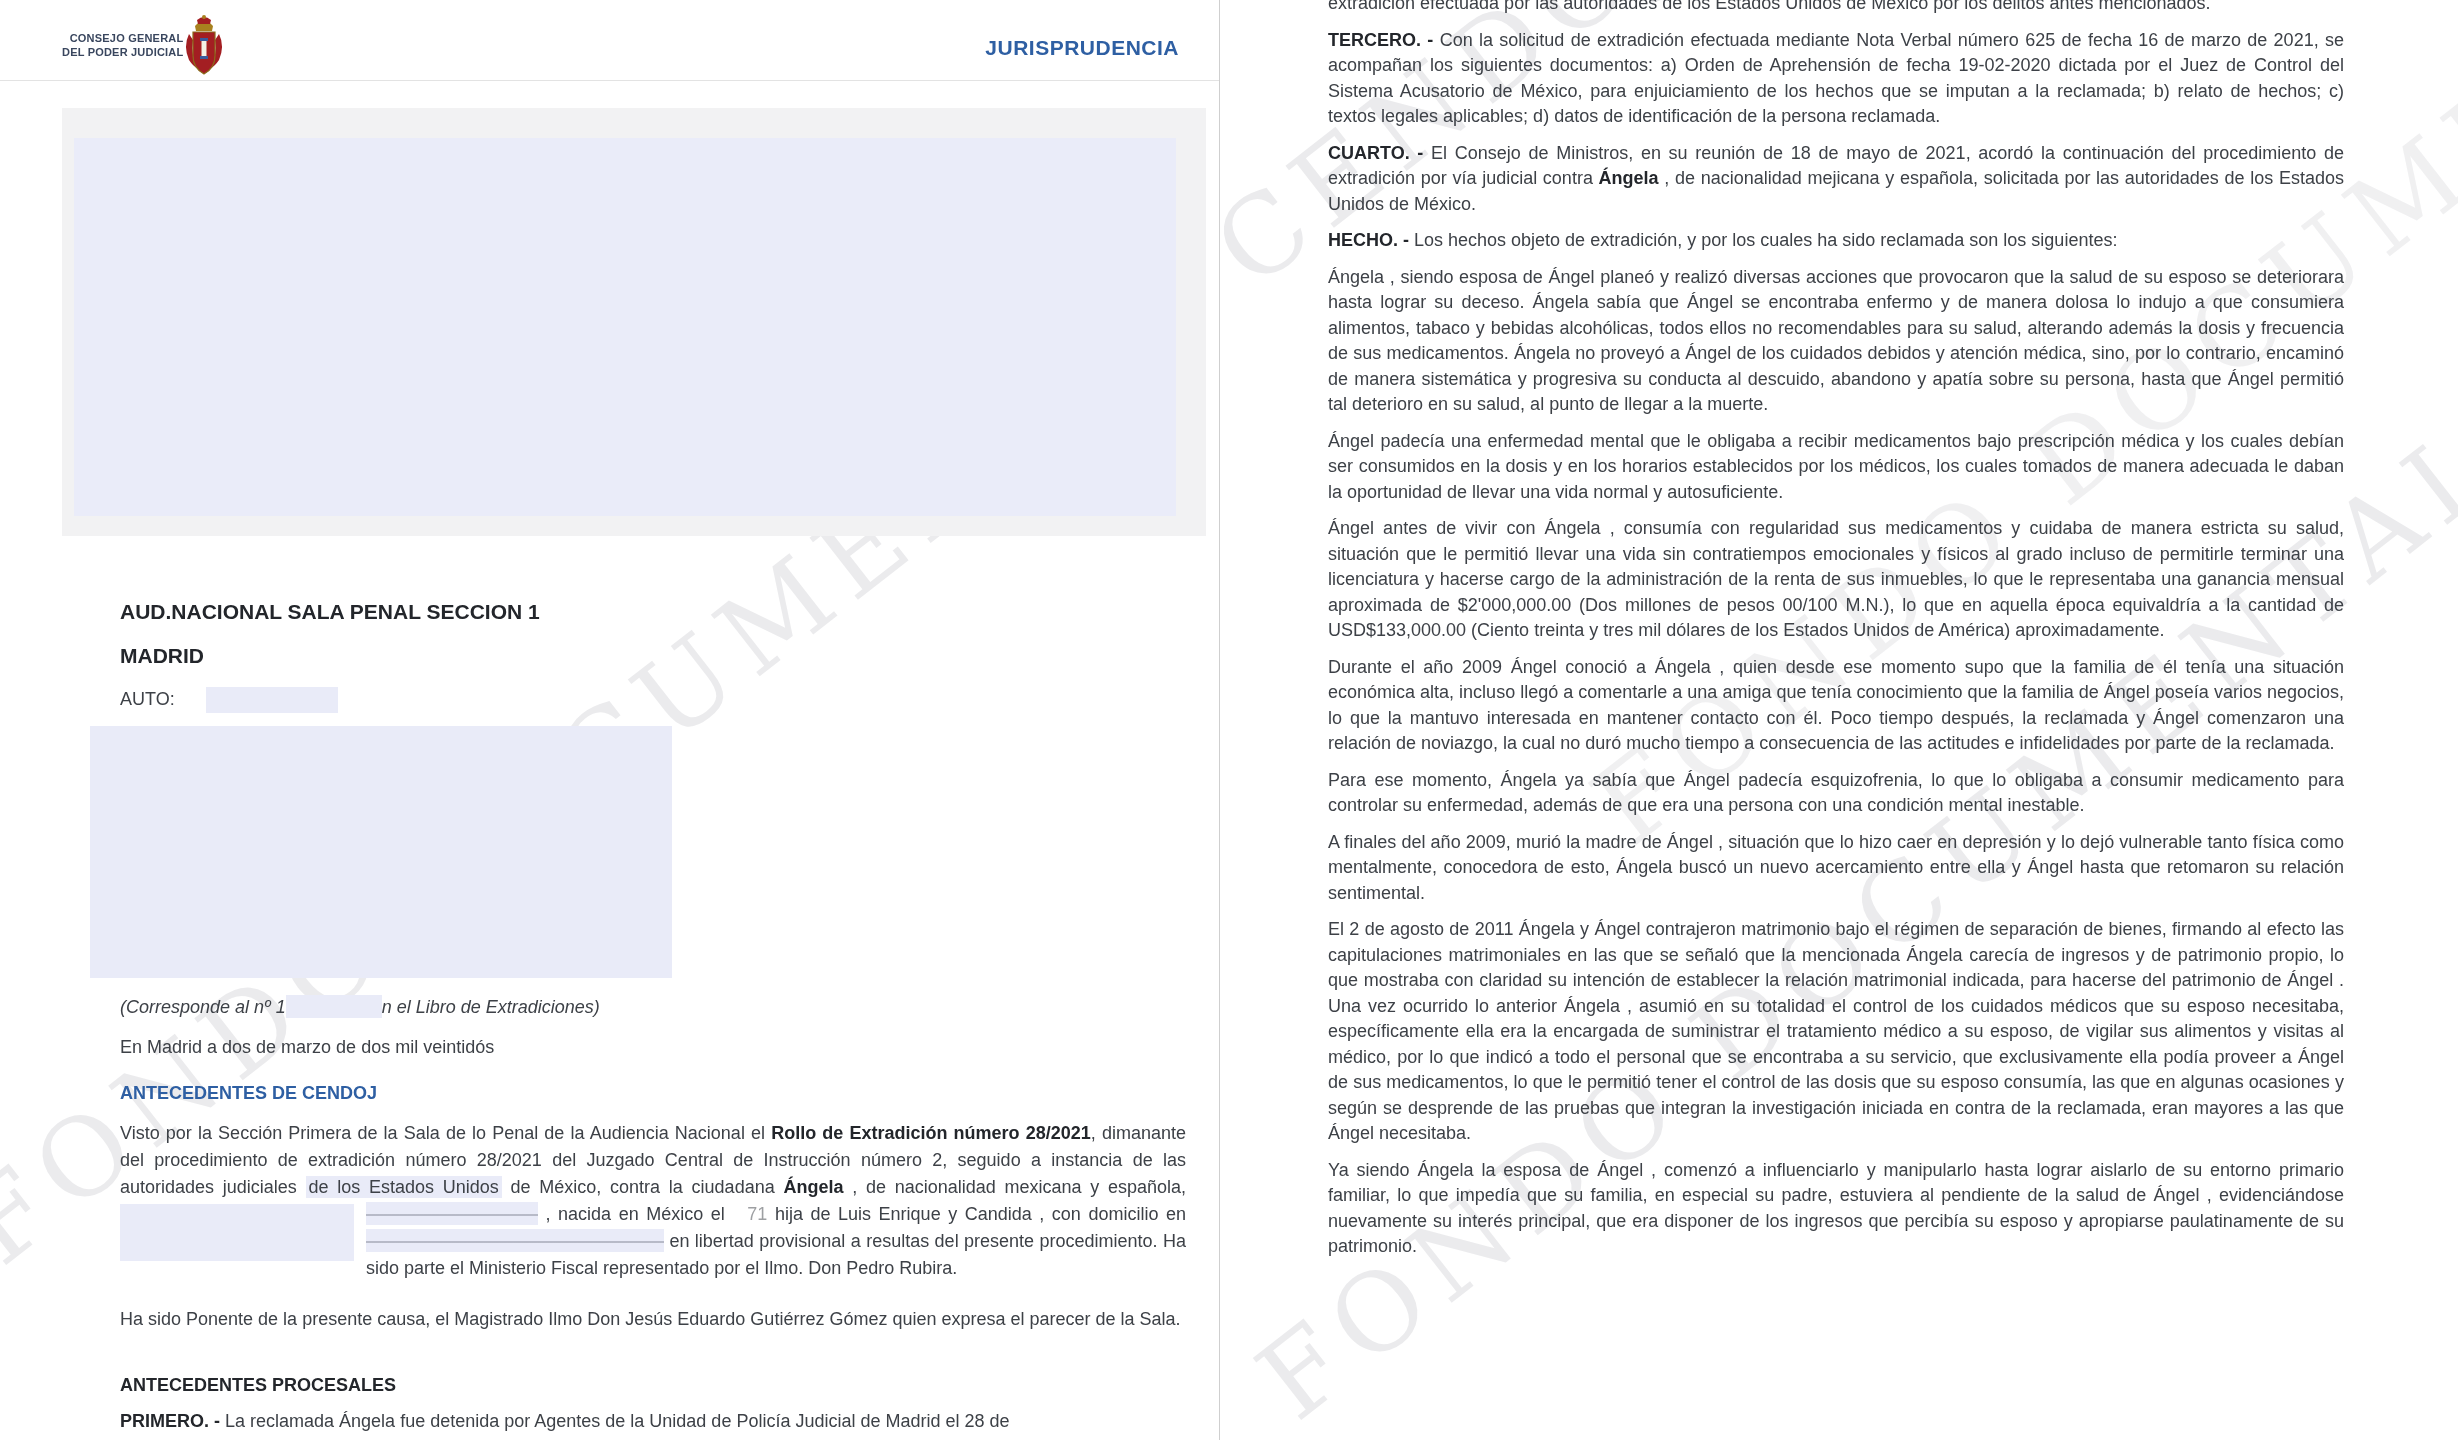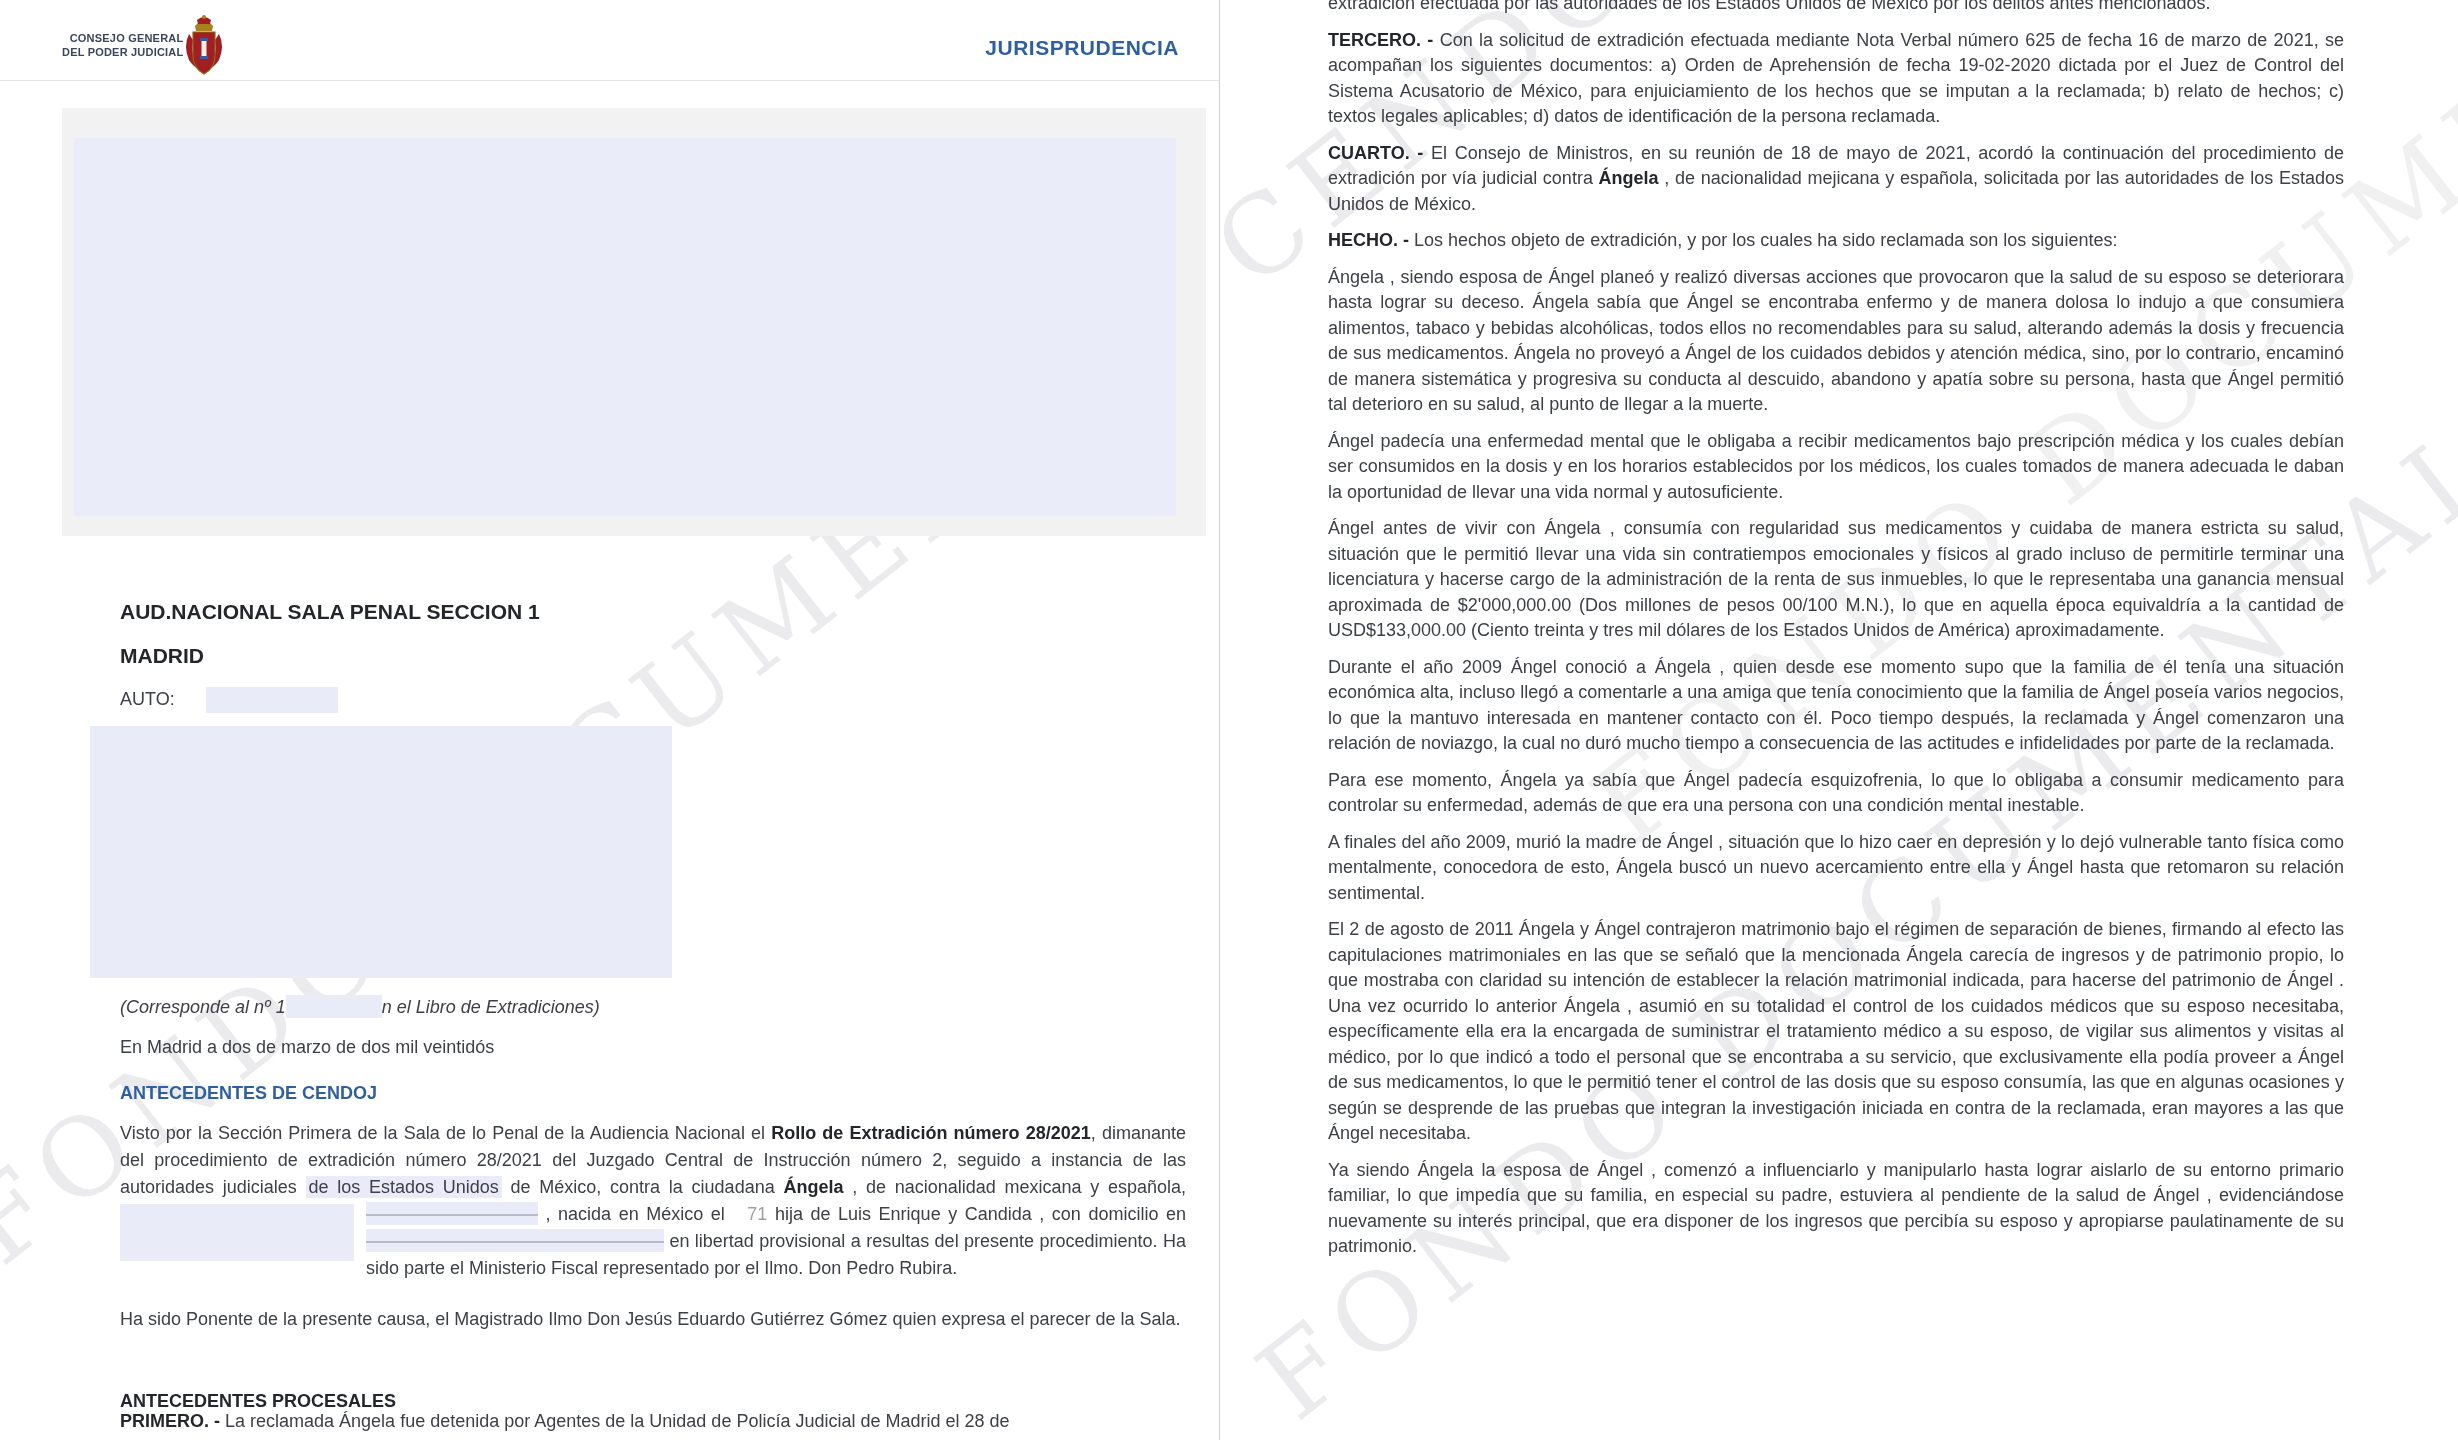--- a/index.html
+++ b/index.html
@@ -37,21 +37,21 @@
   
   .shot-panel{position:absolute;left:62px;top:108px;width:1144px;height:428px;background:var(--panel);z-index:2;}
   .shot-redaction{position:absolute;left:12px;top:30px;right:30px;bottom:20px;background:#eaecf9;}
 
   .big-redaction{position:absolute;left:90px;top:726px;width:582px;height:252px;background:var(--lav);z-index:2;}
 
   .lp{position:absolute;left:120px;width:1086px;z-index:3;font-size:18px;line-height:27px;}
   .lp.bold-line{font-weight:bold;color:var(--bold);font-size:21px;}
   .lp.italic-line{font-style:italic;}
   .lp.heading-blue{font-weight:bold;color:var(--blue);}
-  .lp.heading-black{font-weight:bold;color:var(--bold);margin-top:16px;}
+  .lp.heading-black{font-weight:bold;color:var(--bold);}
   .lp.just{text-align:justify;}
 
   .auto-row{display:flex;align-items:center;gap:31px;}
 
   
   .right-col{position:absolute;left:1328px;top:0;width:1016px;z-index:3;font-size:18px;line-height:25.5px;}
   .right-col p{text-align:justify;margin-bottom:11px;}
   .right-col p.cut-top{margin-top:-9px;}
 
   

